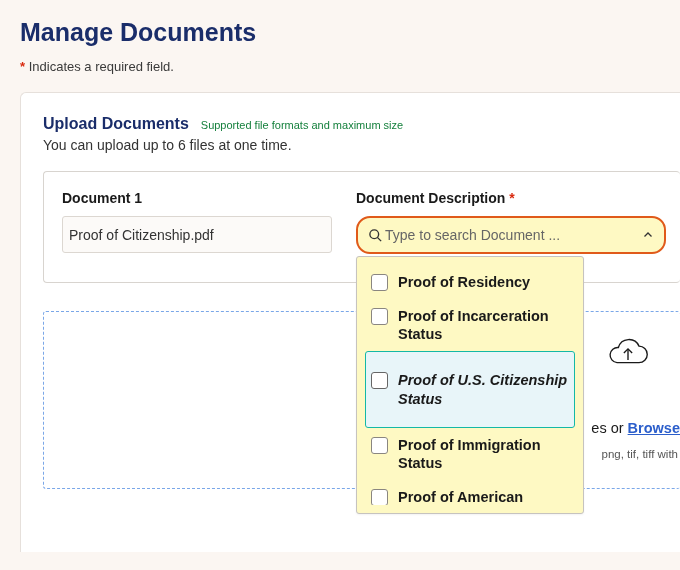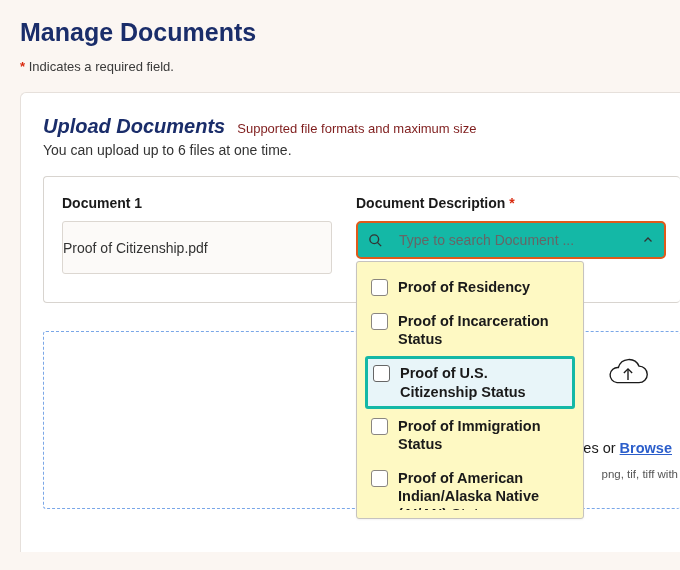--- a/index.html
+++ b/index.html
@@ -30,27 +30,26 @@
     border-top-left-radius: 6px;
     padding: 22px 0 40px 22px;
     border-right: none;
     border-bottom: none;
     min-height: 460px;
     position: relative;
   }
   .upload-header { display: flex; align-items: baseline; gap: 12px; }
   .upload-title {
     color: #1a2d6a;
-    font-size: 20px;
+    font-size: 16px;
     font-weight: 800;
-    font-style: italic;
   }
   .formats-link {
-    color: #7f1d1d;
-    font-size: 13px;
+    color: #15803d;
+    font-size: 11px;
     text-decoration: none;
   }
   .upload-sub {
     font-size: 14px;
     color: #333;
     margin-top: 4px;
     margin-bottom: 18px;
   }
   .doc-card {
     border: 1px solid #d8d4cf;
@@ -65,39 +64,39 @@
   .col-left { width: 270px; }
   .col-right { width: 310px; position: relative; }
   .field-label {
     font-size: 14px;
     font-weight: 700;
     margin-bottom: 10px;
     display: block;
   }
   .file-input {
     width: 100%;
-    height: 53px;
+    height: 37px;
     border: 1px solid #dcd7d1;
     border-radius: 3px;
     background: #fcfaf8;
-    padding: 0 0;
+    padding: 0 6px;
     font-size: 14px;
     color: #333;
   }
   .combo {
     position: relative;
     width: 100%;
     height: 38px;
     border: 2px solid #e05a1a;
-    border-radius: 5px;
-    background: #14b8a6;
+    border-radius: 14px;
+    background: #fef9c3;
     display: flex;
     align-items: center;
     padding: 0 30px 0 10px;
-    gap: 16px;
+    gap: 2px;
   }
   .combo .search-icon svg { width: 15px; height: 15px; display:block; }
   .combo input {
     border: none;
     outline: none;
     flex: 1;
     font-size: 14px;
     color: #333;
     background: transparent;
   }
@@ -136,22 +135,23 @@
     padding: 8px 6px;
     font-size: 14.5px;
     font-weight: 700;
     color: #1a1a1a;
     border-radius: 3px;
     cursor: pointer;
     line-height: 1.25;
   }
   .option.highlight {
     background: #e8f5f9;
-    border: 3px solid #14b8a6;
-    padding: 5px 5px;
+    border: 1px solid #14b8a6;
+    padding: 19px 5px;
+    font-style: italic;
   }
   .checkbox {
     flex: 0 0 17px;
     width: 17px;
     height: 17px;
     border: 1.5px solid #8a8680;
     border-radius: 3px;
     background: #fff;
     margin-top: 1px;
   }
@@ -167,21 +167,21 @@
     background: #fff;
   }
   .cloud-icon {
     position: absolute;
     right: 30px;
     top: 24px;
   }
   .cloud-icon svg { width: 44px; height: 34px; }
   .drop-text {
     position: absolute;
-    right: 8px;
+    right: 0;
     top: 108px;
     font-size: 14.5px;
     color: #1a1a1a;
   }
   .browse-link {
     color: #2b5ecb;
     font-weight: 700;
     text-decoration: underline;
   }
   .formats-small {

